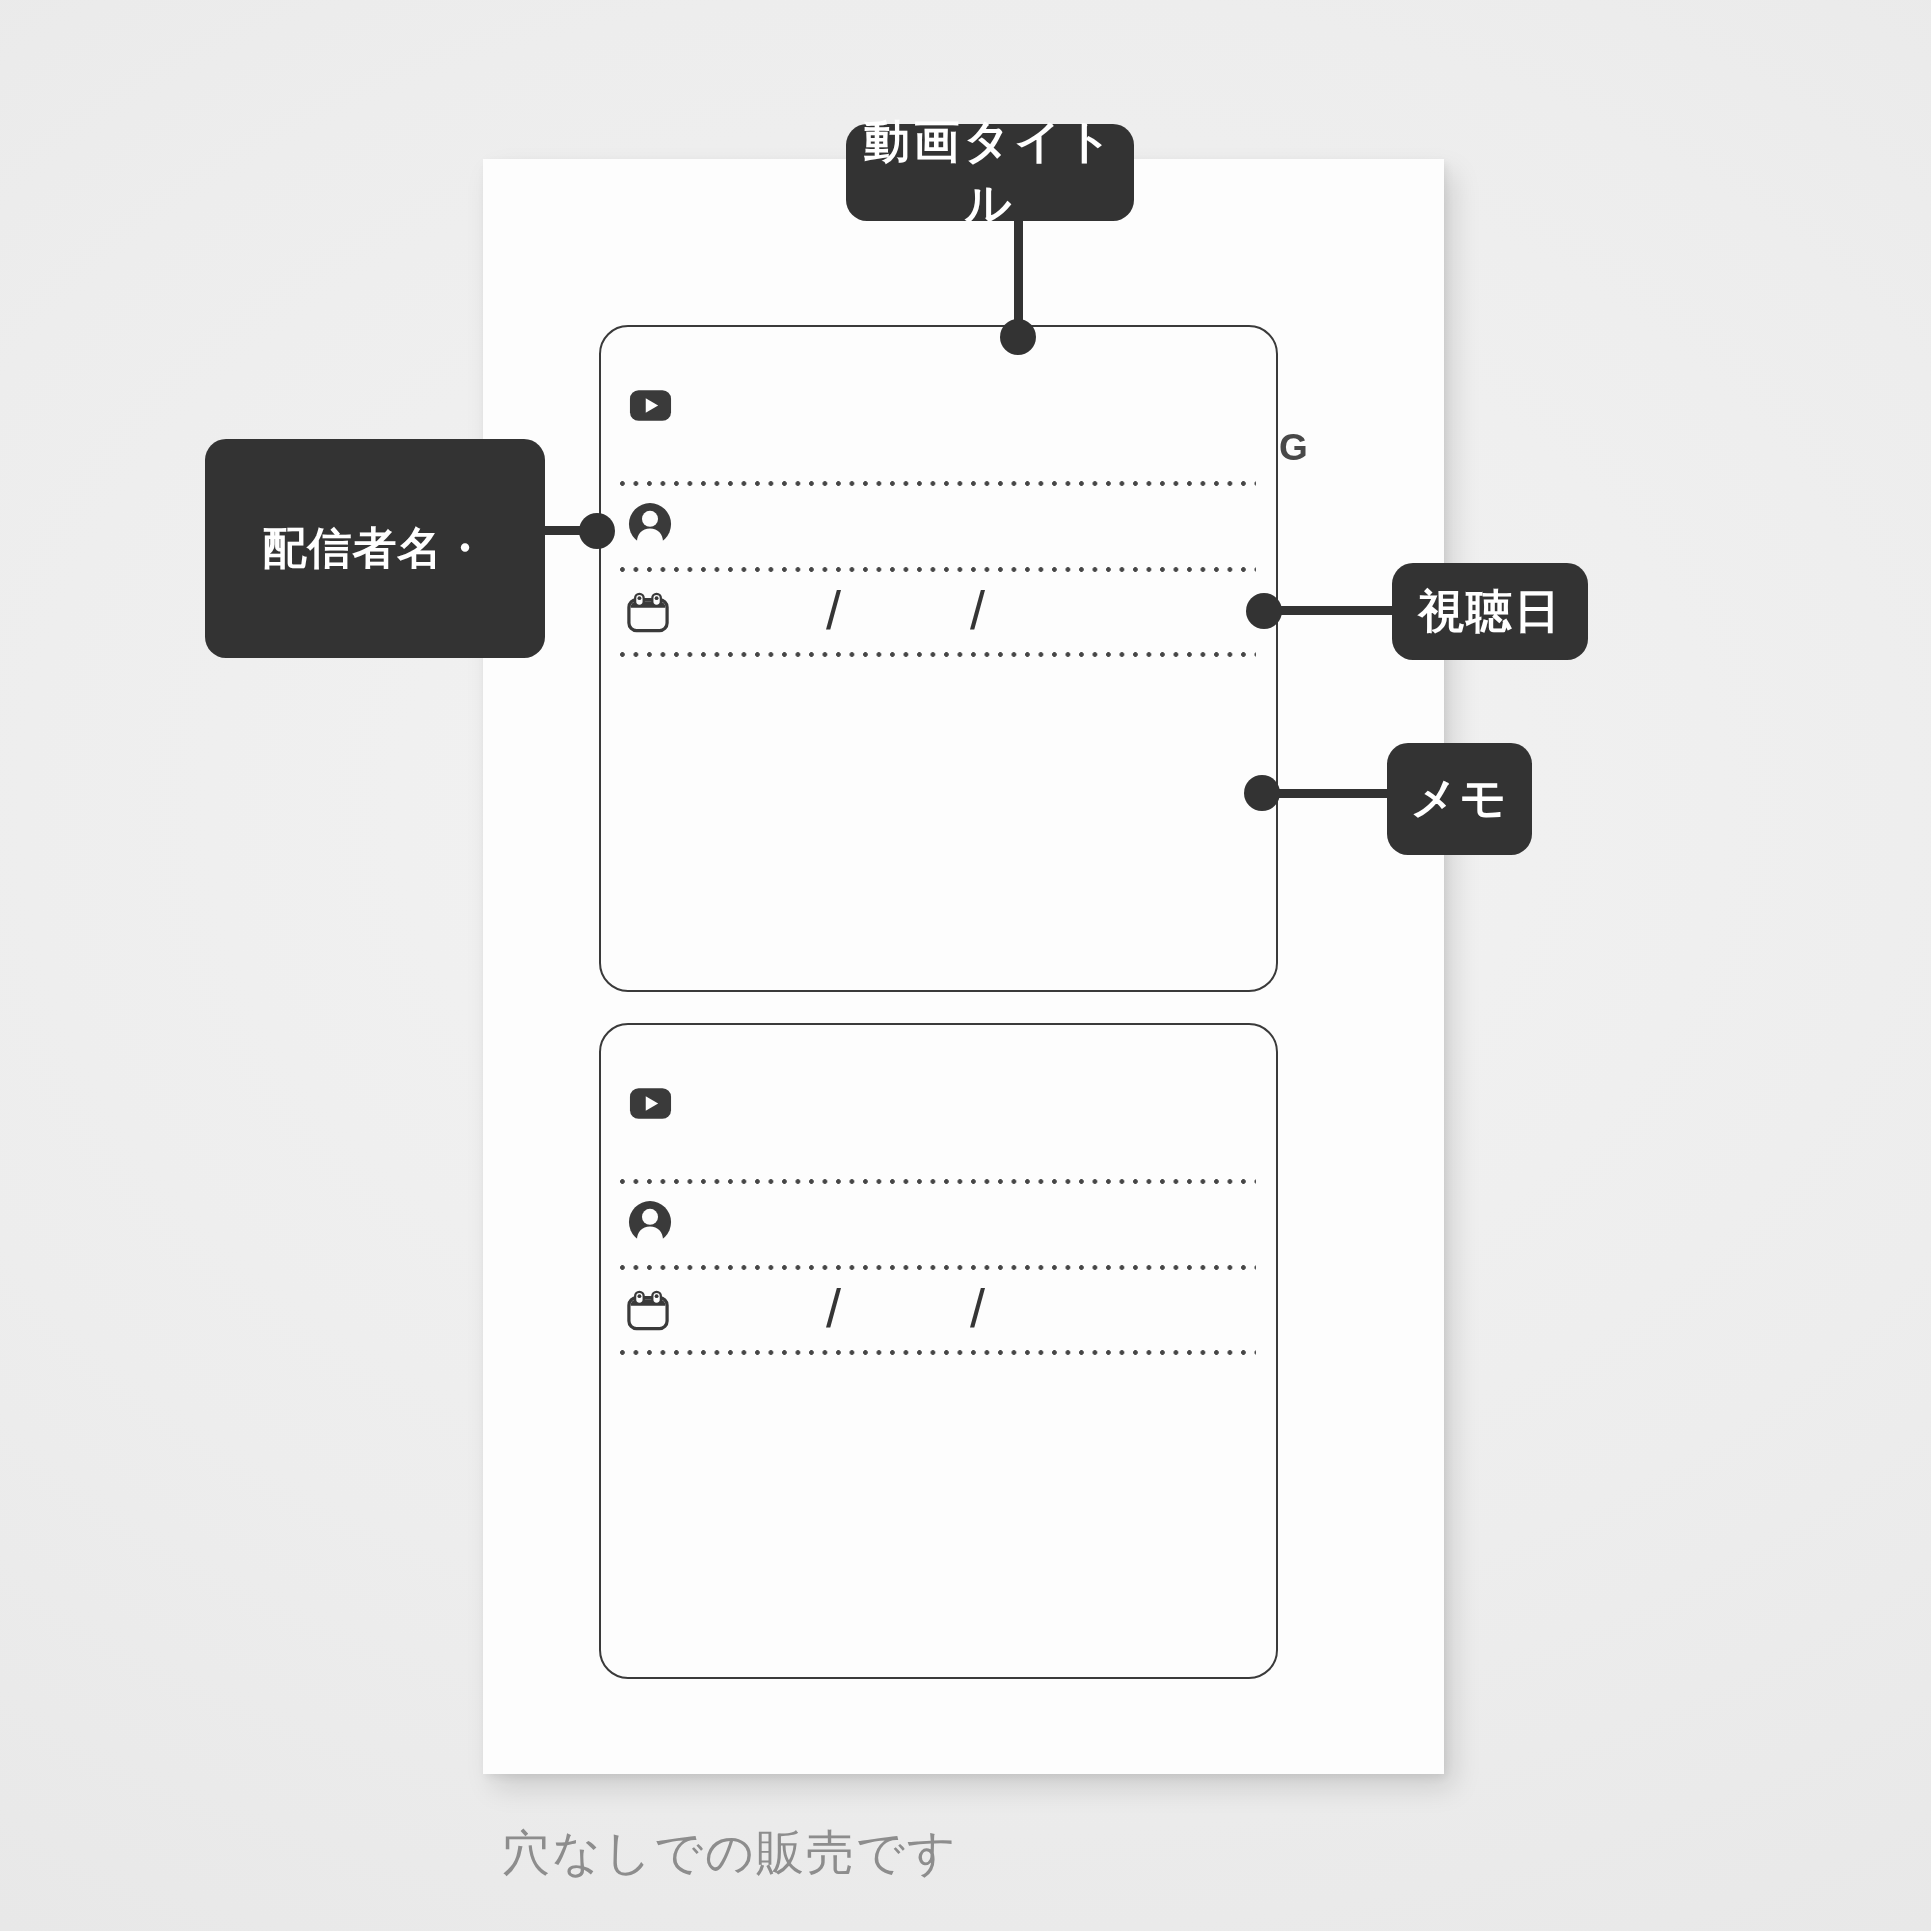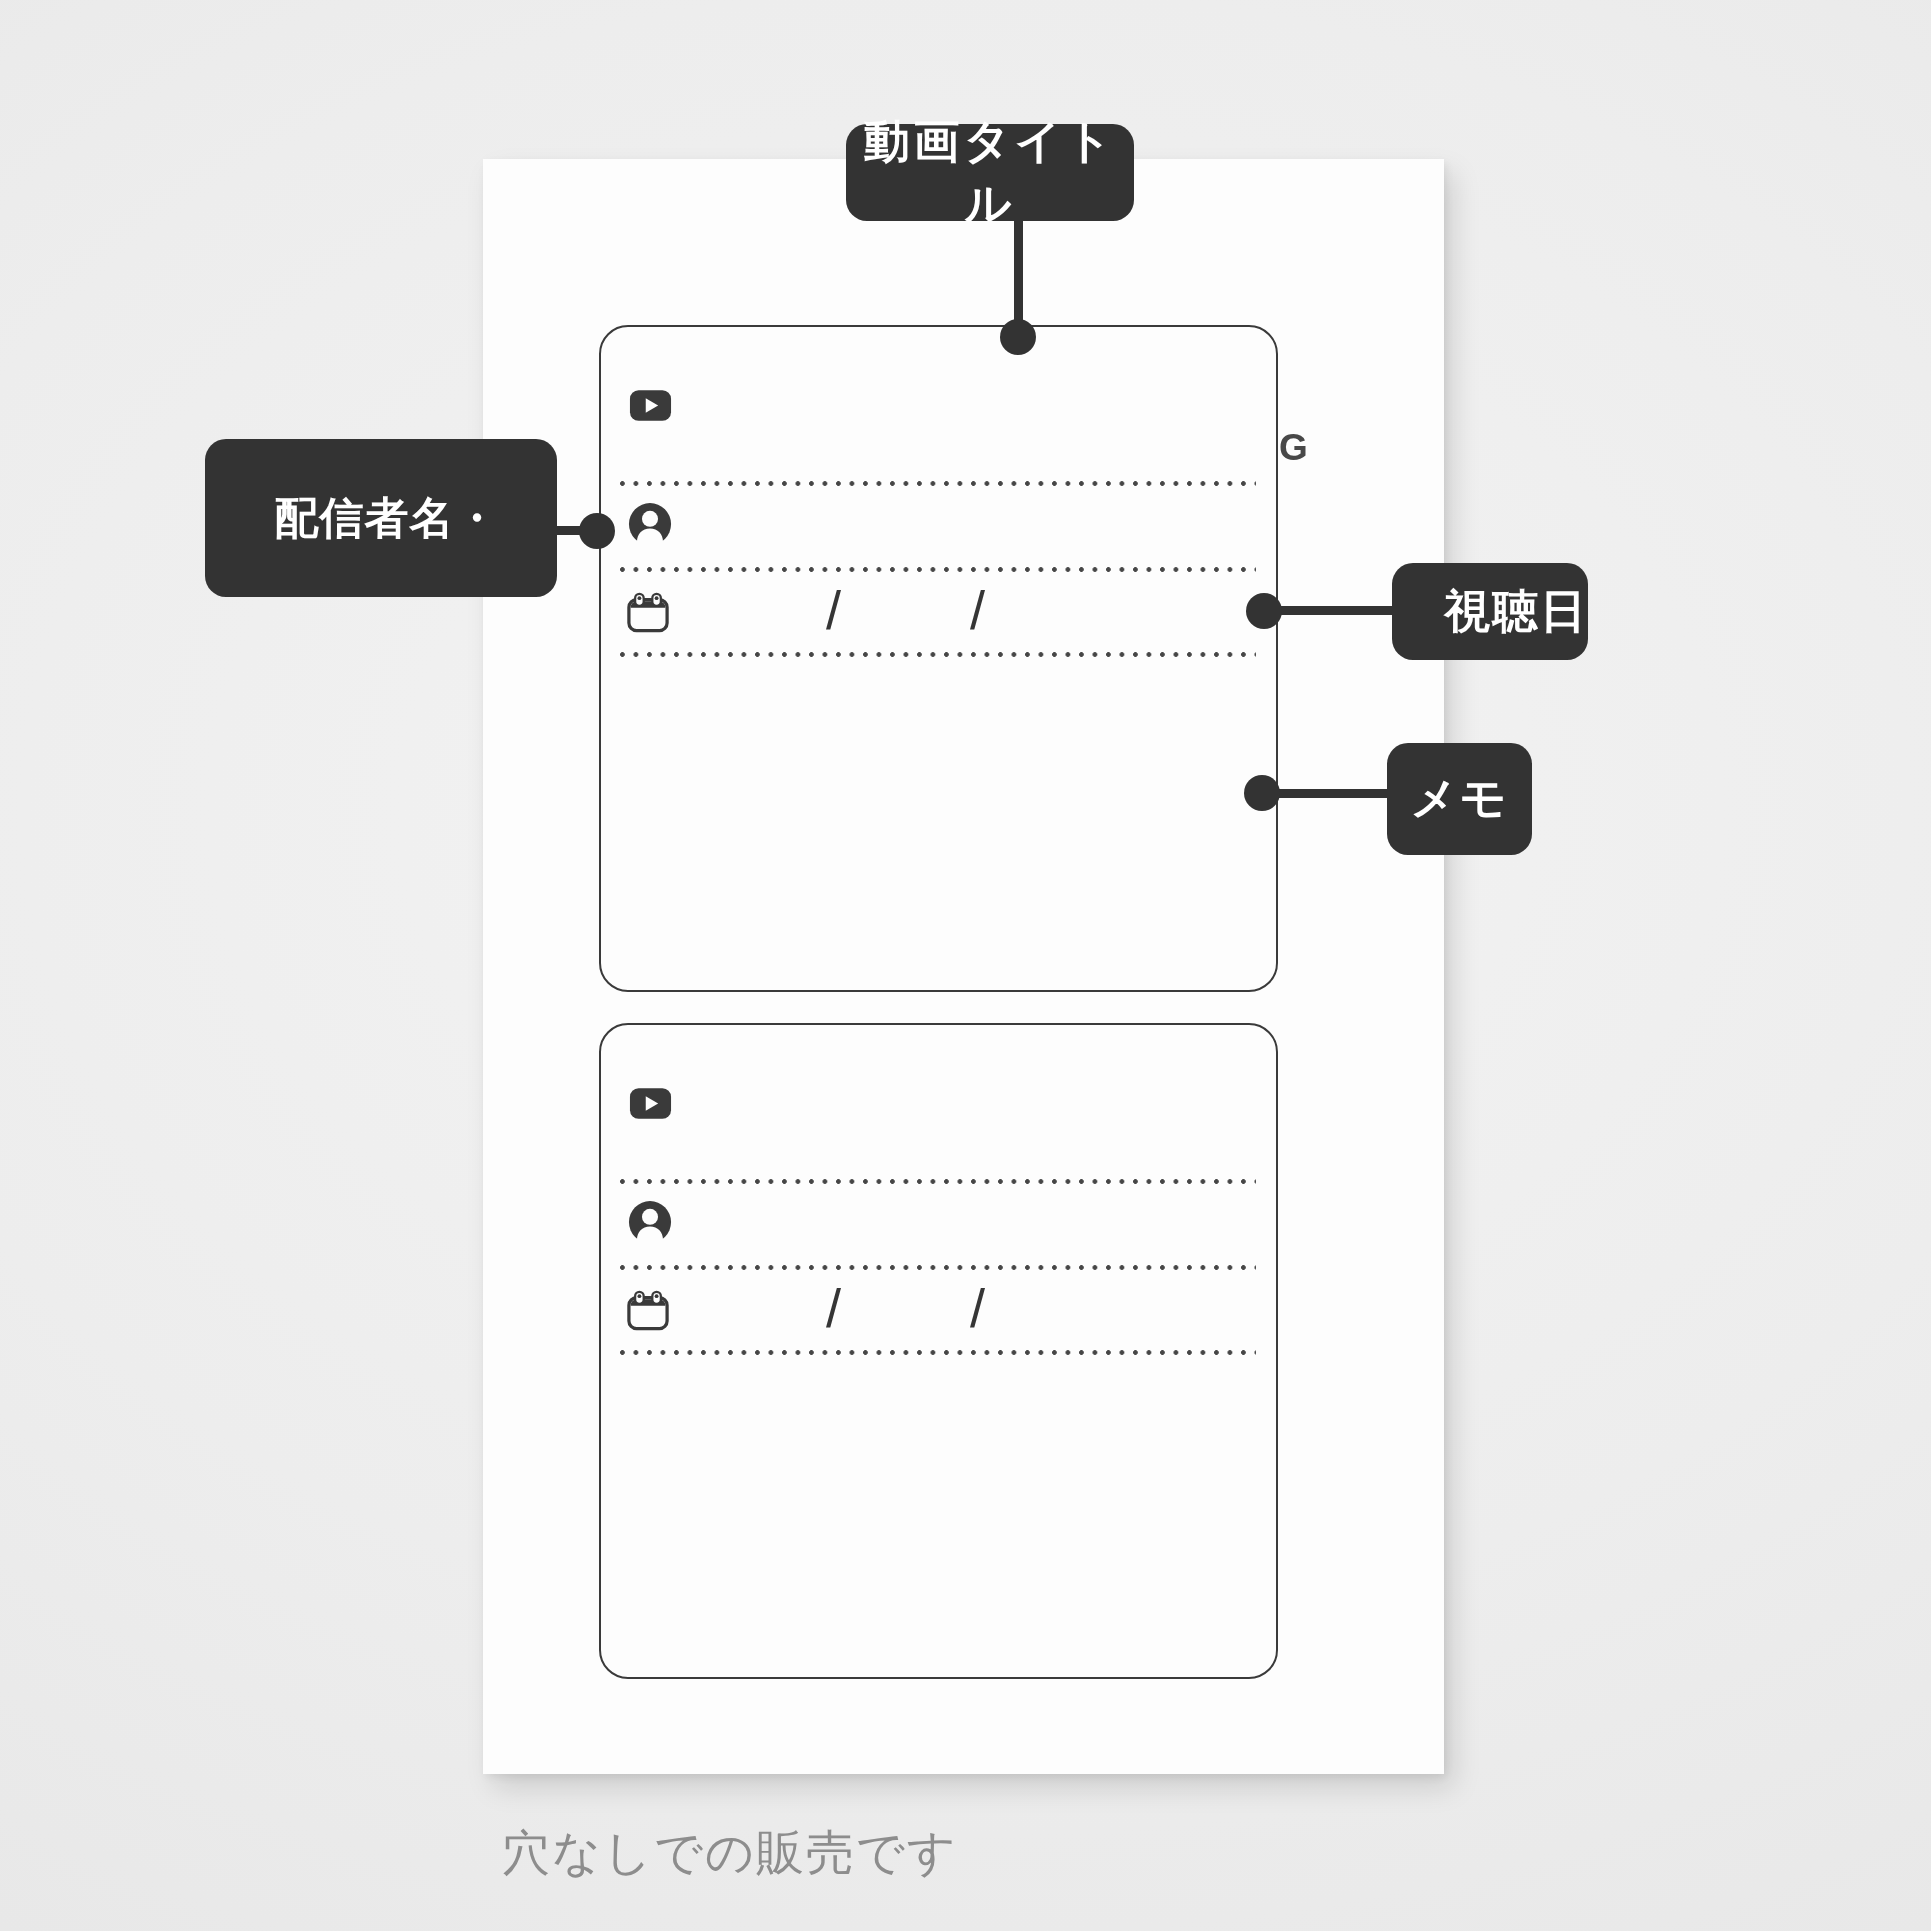--- a/index.html
+++ b/index.html
@@ -43,22 +43,22 @@
     font-size:54px;font-weight:300;color:#353535;line-height:56px;
   }
   .s1{left:225px;} .s2{left:369px;}
   
   .callout{
     position:absolute;background:#333333;color:#ffffff;border-radius:21px;
     display:flex;flex-direction:column;align-items:center;justify-content:center;
     text-align:center;font-weight:600;
   }
   .co-video-title{left:846px;top:124px;width:288px;height:97px;font-size:46px;letter-spacing:3.9px;}
-  .co-channel{left:205px;top:439px;width:340px;height:158px;font-size:44px;letter-spacing:1px;line-height:1.92;padding-left:12px;}
-  .co-watch-date{left:1392px;top:563px;width:196px;height:97px;font-size:46px;letter-spacing:1.9px;align-items:flex-end;}
+  .co-channel{left:205px;top:439px;width:340px;height:219px;font-size:44px;letter-spacing:1px;line-height:1.92;}
+  .co-watch-date{left:1392px;top:563px;width:196px;height:97px;font-size:46px;letter-spacing:1.9px;}
   .co-memo{left:1387px;top:743px;width:145px;height:112px;font-size:46px;letter-spacing:1.9px;}
   .connector{position:absolute;background:#333333;}
   .cn-video-title{left:1014px;top:216px;width:8.7px;height:111px;}
   .cn-channel{left:539px;top:526px;width:50px;height:8.7px;}
   .cn-watch-date{left:1271px;top:606px;width:126px;height:8.7px;}
   .cn-memo{left:1270px;top:789px;width:122px;height:8.7px;}
   .dot{position:absolute;width:36px;height:36px;border-radius:50%;background:#333333;}
   .dot-video-title{left:1000px;top:319px;}
   .dot-channel{left:579px;top:513px;}
   .dot-watch-date{left:1246px;top:593px;}

